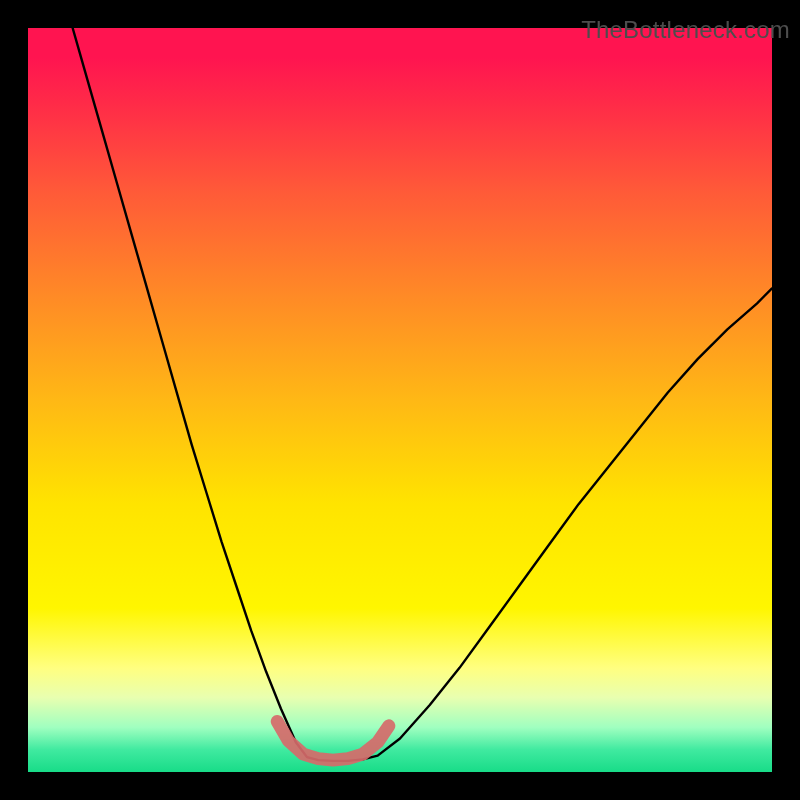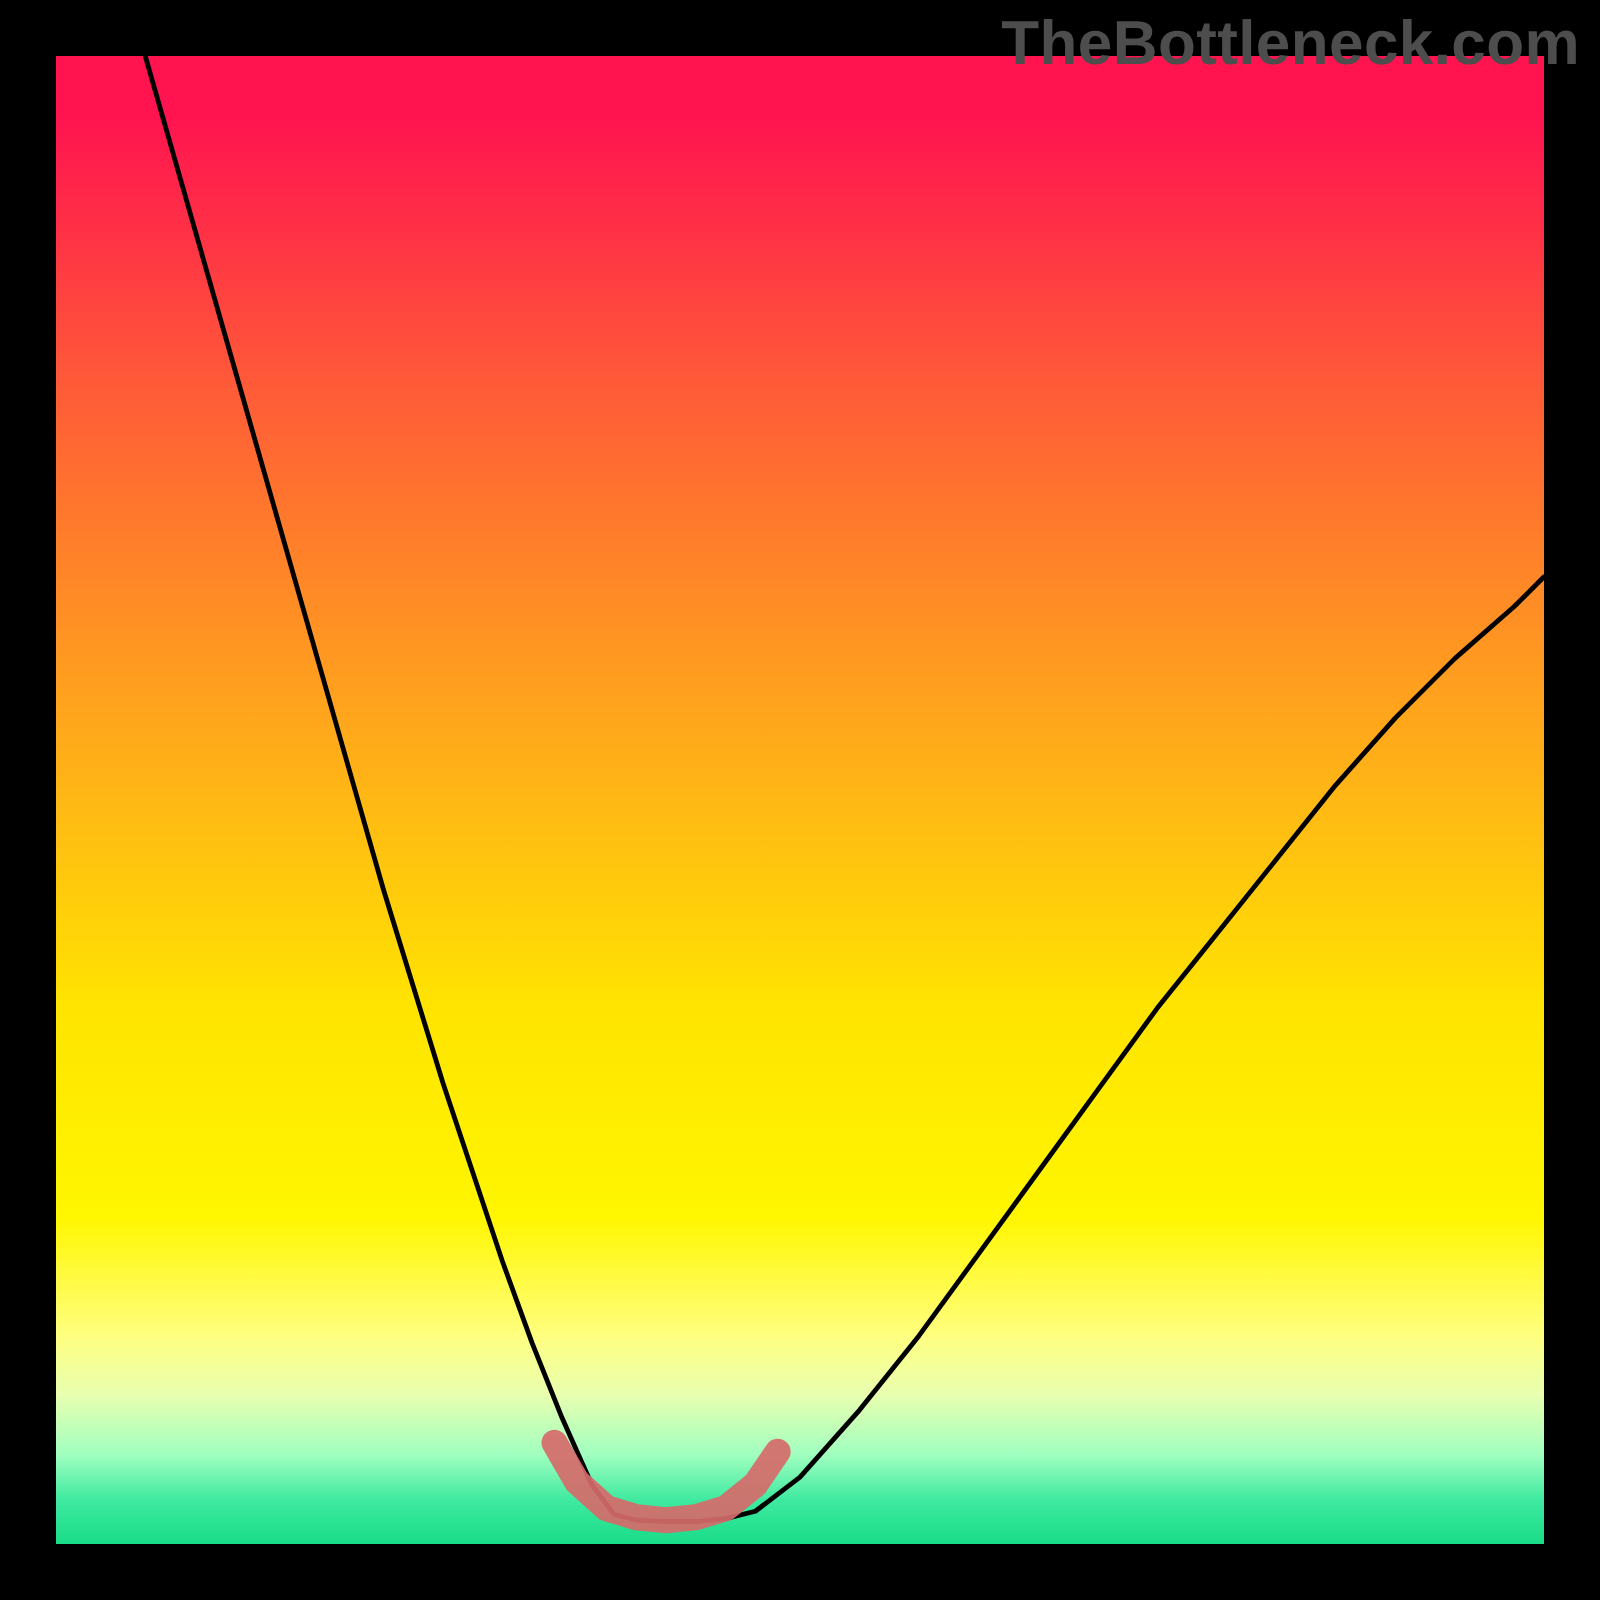--- a/index.html
+++ b/index.html
@@ -43,26 +43,26 @@
       #40eaa0 97%,
       #18dc88 100%
     );
   }
   .svg-layer {
     position: absolute;
     inset: 0;
   }
   .watermark {
     position: absolute;
-    top: 4px;
+    top: 16px;
     right: 10px;
     color: #4d4d4d;
-    font-size: 31px;
+    font-size: 24px;
     letter-spacing: 0.2px;
-    font-weight: 700;
+    font-weight: 400;
   }
 </style>
 </head>
 <body>
 
 <div class="frame">
   <div class="plot-area">
     <div class="gradient-bg"></div>
     <svg class="svg-layer" viewBox="0 0 744 744" preserveAspectRatio="none">
       <g id="main-curve">

